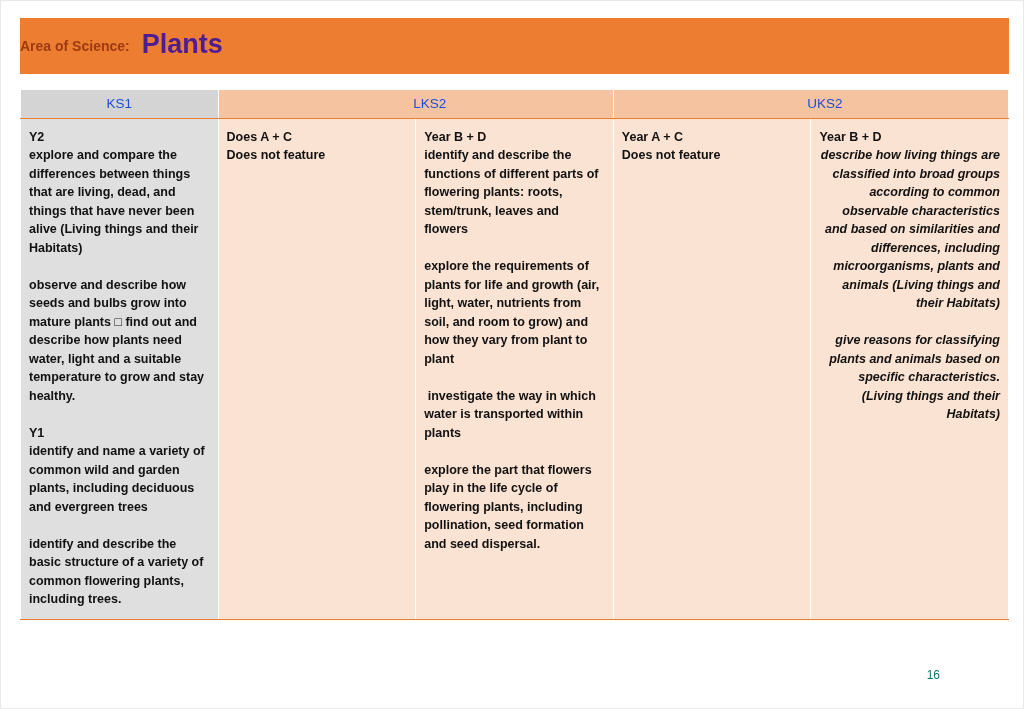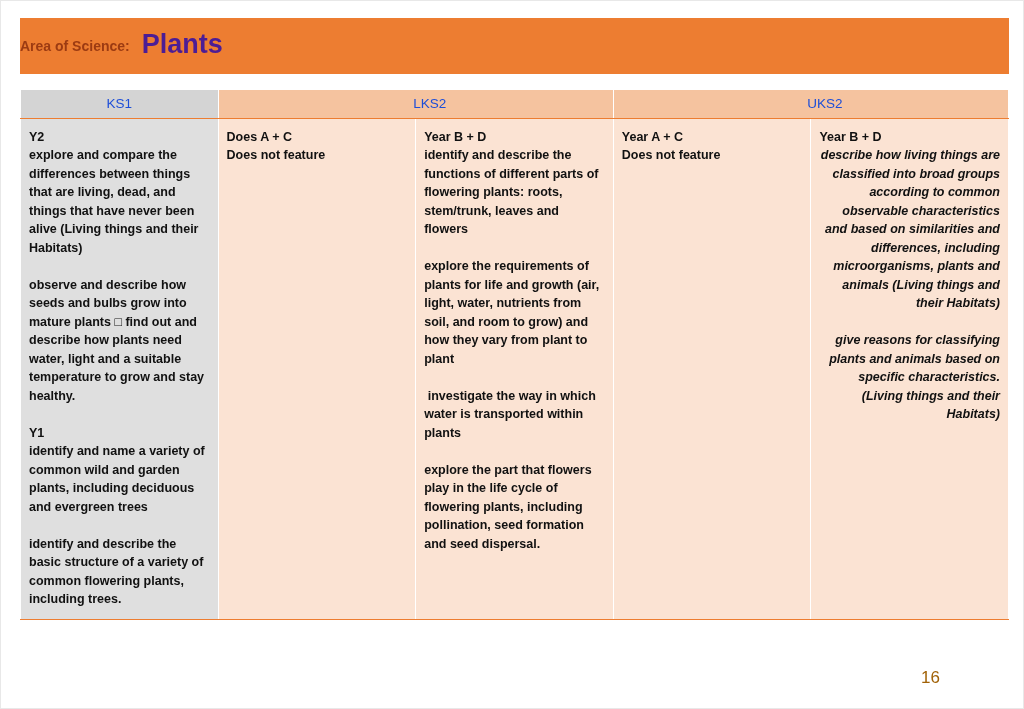--- a/index.html
+++ b/index.html
@@ -79,22 +79,22 @@
   td.cell-peach { background: var(--peach_body, #FBE3D3); }
 
   .cell-text, .cell-title, .cell-body { white-space: pre-wrap; }
   .cell-body.italic { font-style: italic; text-align: right; }
 
   
   .page-number {
     position: absolute;
     top: 668px;
     right: 84px;
-    color: #a16207;
-    font-size: 17px;
+    color: #0f766e;
+    font-size: 12px;
   }
 </style>
 </head>
 <body>
 
 <div class="slide">
   <div class="content">
 
     <div class="title-bar">
       <span class="title-label">Area of Science:</span>

